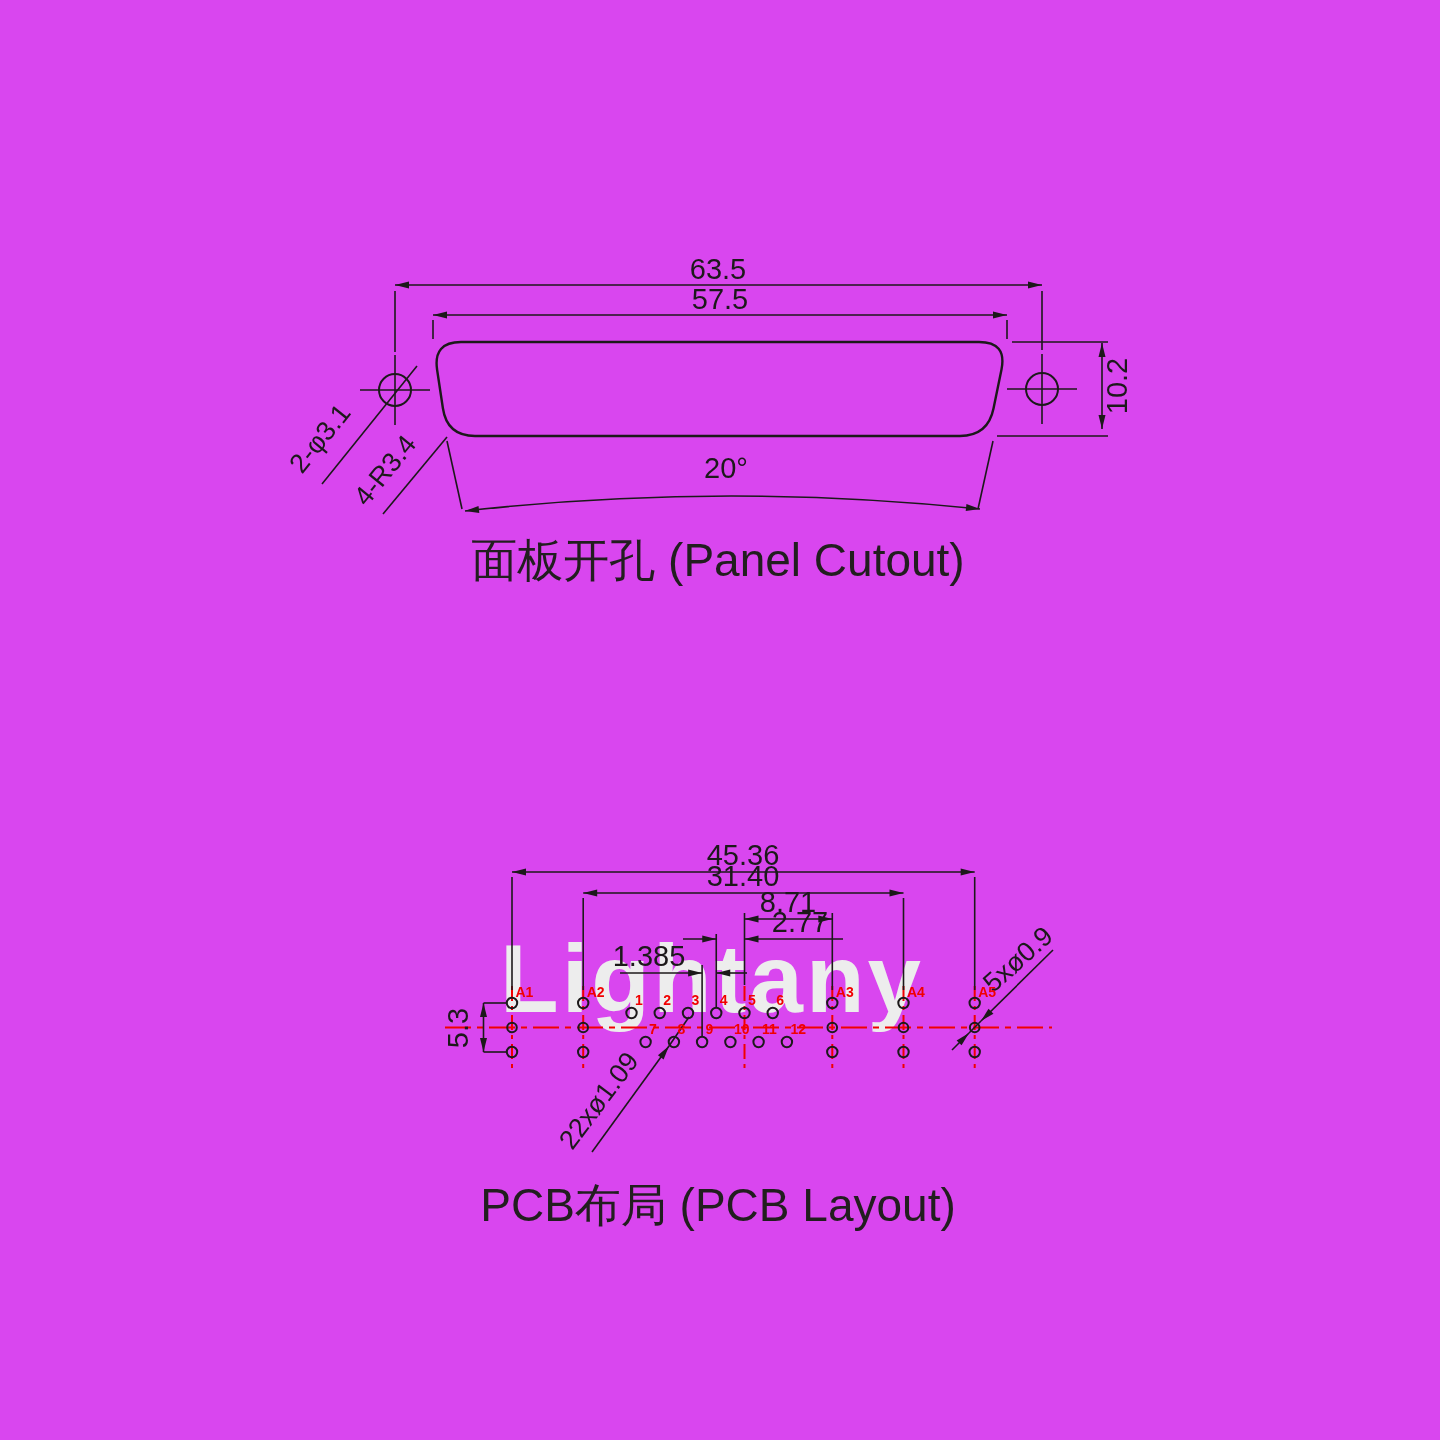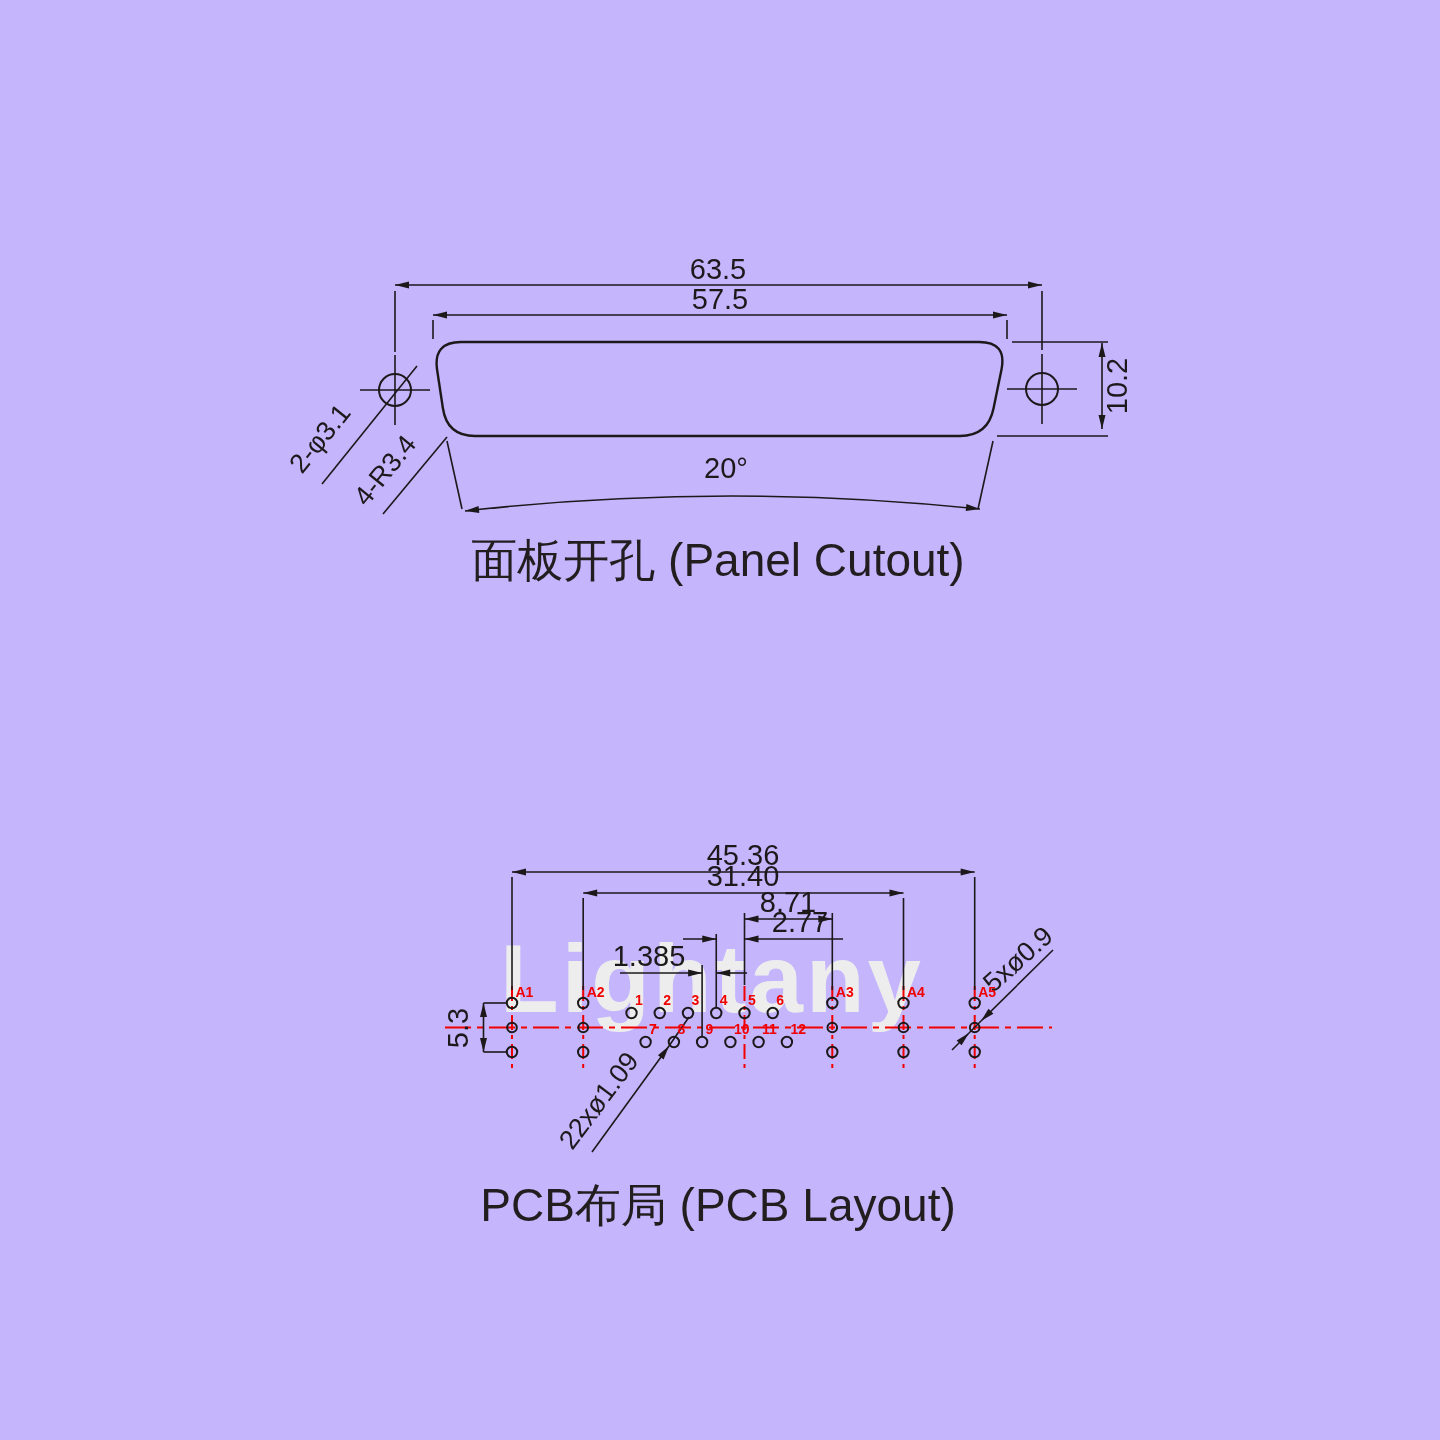--- a/index.html
+++ b/index.html
@@ -1,16 +1,16 @@
 <!DOCTYPE html>
 <html><head>
 <meta charset="utf-8">
 <style>
   html,body{margin:0;padding:0;background:#ffffff;}
-  #canvas{position:relative;width:1440px;height:1440px;background:#c4b5fd;overflow:hidden;
+  #canvas{position:relative;width:1440px;height:1440px;background:#d946ef;overflow:hidden;
           font-family:"Liberation Sans", sans-serif;}
   svg{position:absolute;left:0;top:0;}
   .k{stroke:#1c191a;fill:none;}
   .thin{stroke-width:1.6;}
   .med{stroke-width:2;}
   .thick{stroke-width:2.4;}
   .r{stroke:#f10000;fill:none;stroke-width:2;}
   .dashcl{stroke-dasharray:26 6 6 6;}
   .dashv{stroke-dasharray:15 5 4 5;}
   .dimtxt{fill:#1c191a;font-size:29px;text-anchor:middle;}

